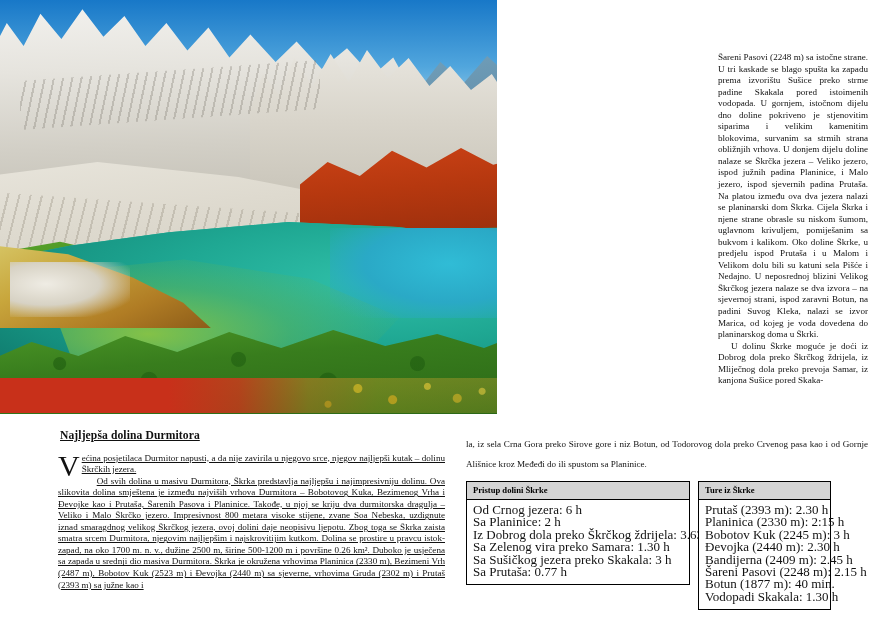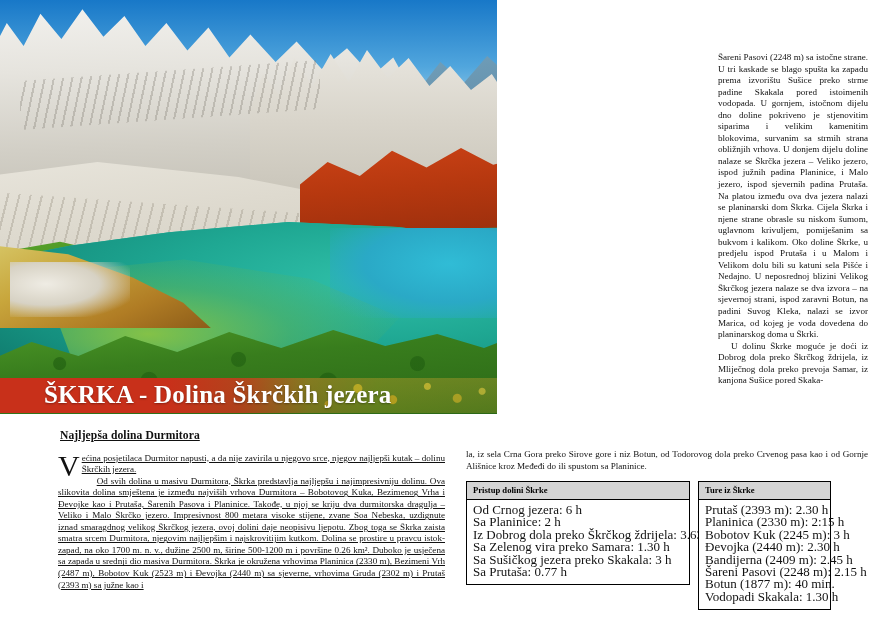--- a/index.html
+++ b/index.html
@@ -257,24 +257,23 @@
   #right-col p { margin: 0; }
   #right-col p + p { text-indent: 13px; }
 
   #bottom-para {
     position: absolute;
     left: 466px;
     top: 434px;
     width: 402px;
     font-family: "Liberation Serif", serif;
     font-size: 9.1px;
-    line-height: 12px;
+    line-height: 20px;
     text-align: justify;
     color: #111;
-    margin-top: 14px;
   }
 
   
   #tables {
     position: absolute;
     left: 466px;
     top: 481px;
     width: 403px;
     display: flex;
     gap: 8px;
@@ -330,21 +329,20 @@
     <div class="lake-blue"></div>
     <div class="lake-shallow"></div>
     <div class="beach"></div>
     <div class="beach-rocks"></div>
     <div class="pine"></div>
     <div class="pine-tex"></div>
   </div>
 
   <div id="banner">
     <div class="leaves"></div>
-    <div id="banner-title">ŠKRKA - Dolina Škrčkih jezera</div>
   </div>
 
   <div id="left-col" class="col-text">
     <h2 id="left-heading">Najljepša dolina Durmitora</h2>
     <div id="left-body">
       <p class="dropcap-wrap"><span class="dropcap">V</span><span>ećina posjetilaca Durmitor napusti, a da nije zavirila u njegovo srce, njegov najljepši kutak – dolinu Škrčkih jezera.</span></p>
       <p>Od svih dolina u masivu Durmitora, Škrka predstavlja najljepšu i najimpresivniju dolinu. Ova slikovita dolina smještena je između najviših vrhova Durmitora – Bobotovog Kuka, Bezimenog Vrha i Đevojke kao i Prutaša, Šarenih Pasova i Planinice. Takođe, u njoj se kriju dva durmitorska dragulja – Veliko i Malo Škrčko jezero. Impresivnost 800 metara visoke stijene, zvane Soa Nebeska, uzdignute iznad smaragdnog velikog Škrčkog jezera, ovoj dolini daje neopisivu ljepotu. Zbog toga se Škrka zaista smatra srcem Durmitora, njegovim najljepšim i najskrovitijim kutkom. Dolina se prostire u pravcu istok-zapad, na oko 1700 m. n. v., dužine 2500 m, širine 500-1200 m i površine 0.26 km². Duboko je usječena sa zapada u srednji dio masiva Durmitora. Škrka je okružena vrhovima Planinica (2330 m), Bezimeni Vrh (2487 m), Bobotov Kuk (2523 m) i Đevojka (2440 m) sa sjeverne, vrhovima Gruda (2302 m) i Prutaš (2393 m) sa južne kao i</p>
     </div>
   </div>
 

